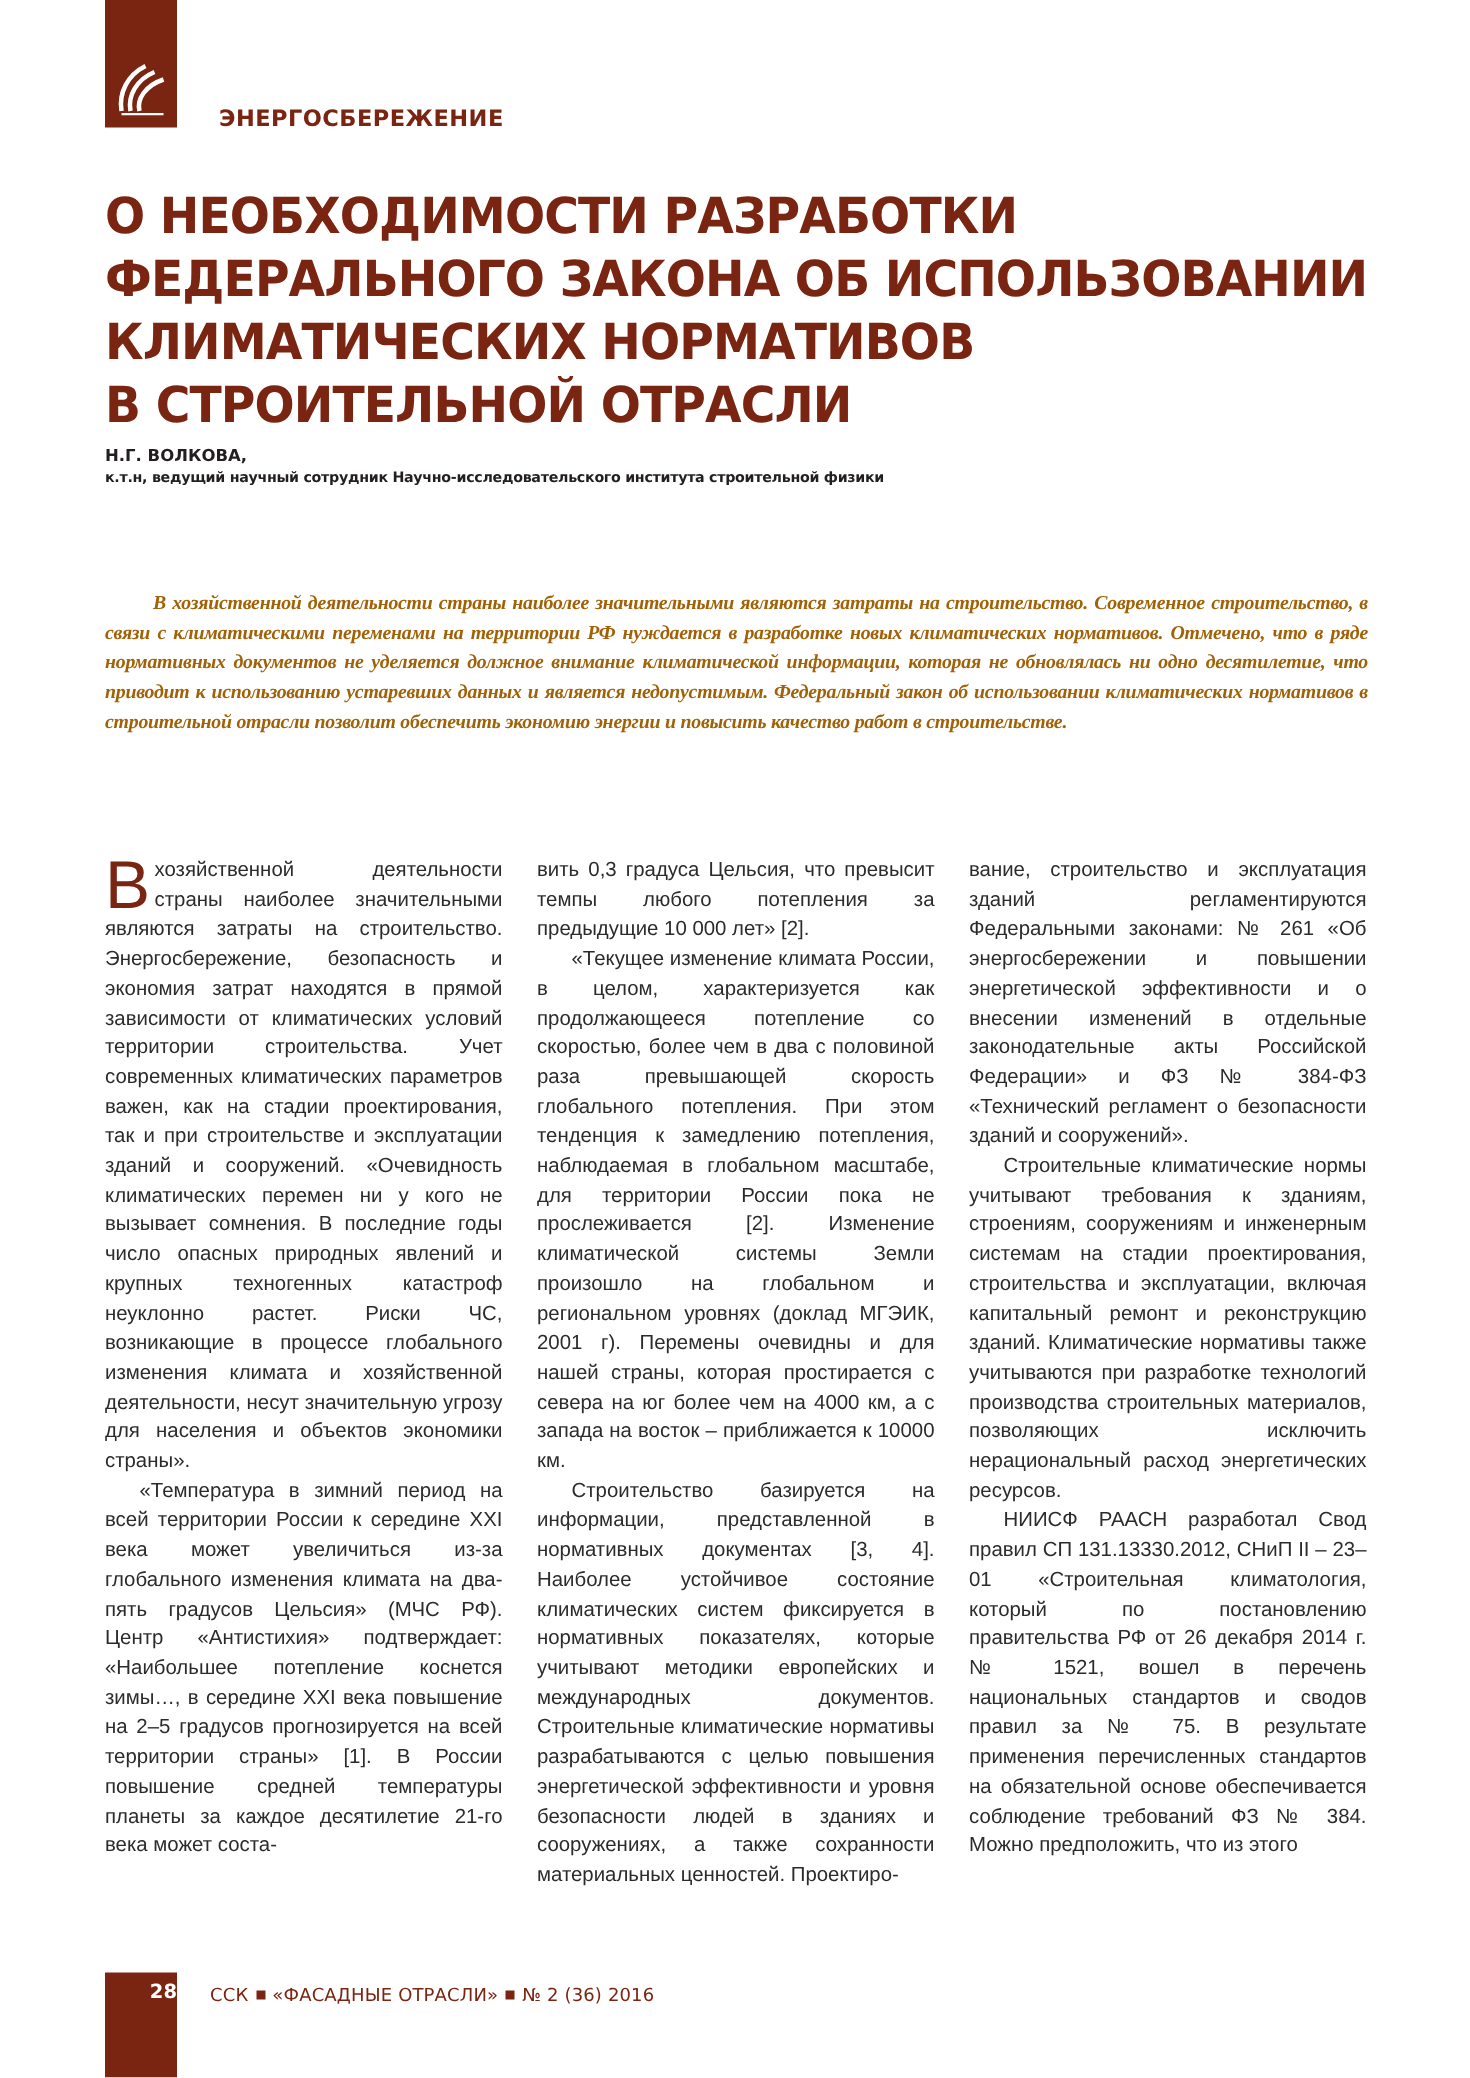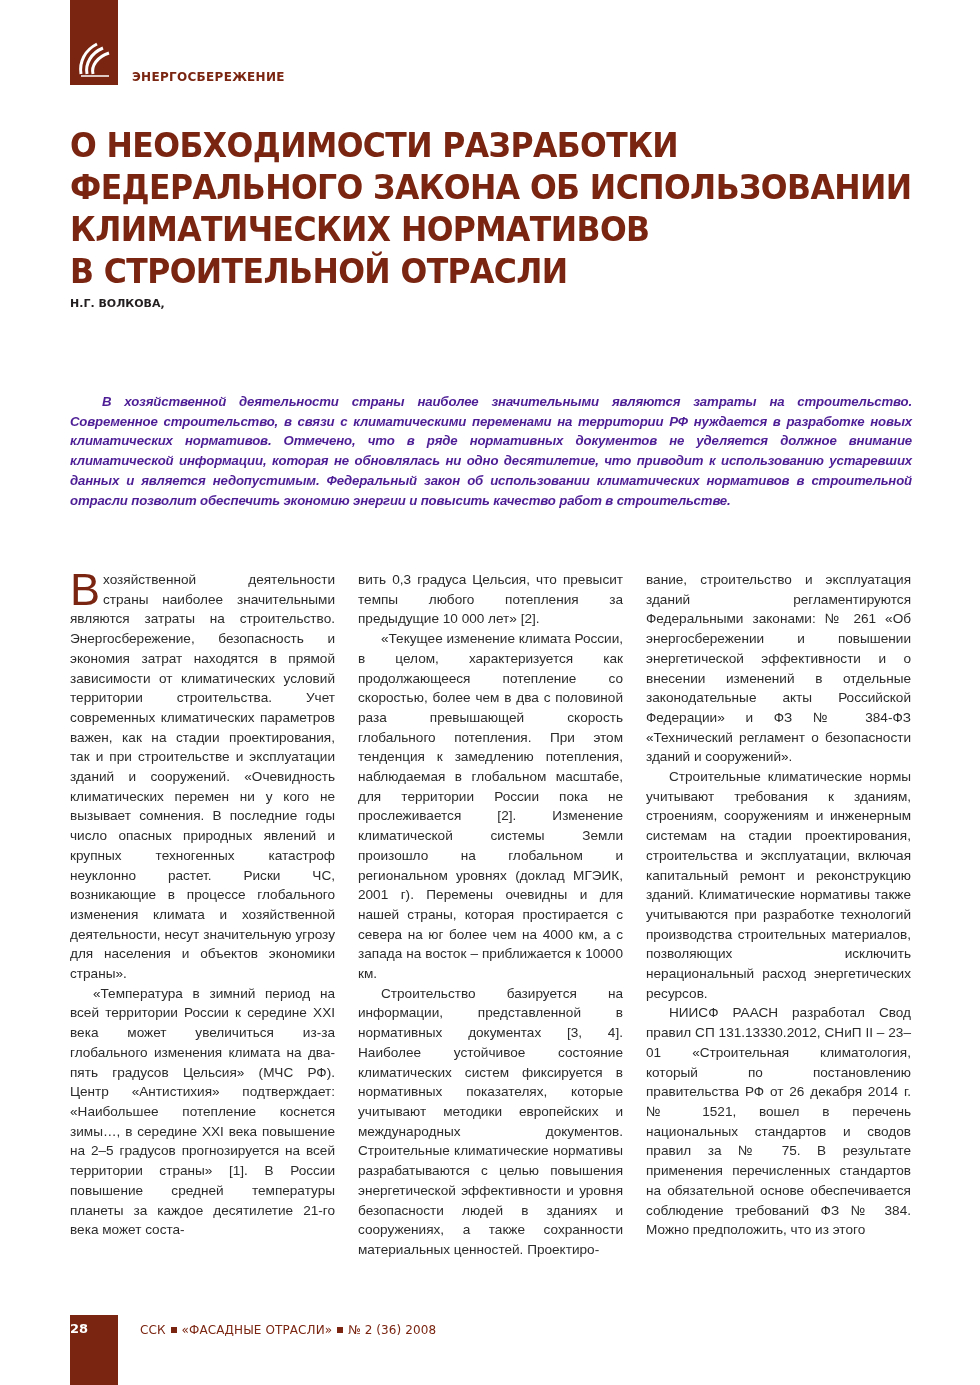--- a/index.html
+++ b/index.html
@@ -6,45 +6,45 @@
   html, body { width: 980px; height: 1385px; background: #ffffff; overflow: hidden; }
   body { position: relative; font-family: "Liberation Sans", sans-serif; color: #231f20; }
 
   .logo-block {
     position: absolute; left: 70px; top: 0; width: 48px; height: 85px;
     background: #7a2511;
   }
   .logo-block svg { position: absolute; left: 7px; top: 38px; }
 
   .section-label {
-    position: absolute; left: 132px; top: 70px;
+    position: absolute; left: 146px; top: 70px;
     font-family: "DejaVu Sans", sans-serif; font-weight: bold;
-    font-size: 12px; letter-spacing: 0.3px; color: #7a2511;
+    font-size: 15px; letter-spacing: 0.3px; color: #7a2511;
   }
 
   .title {
     position: absolute; left: 70px; top: 124px; width: 860px;
     font-family: "DejaVu Sans", sans-serif; font-weight: bold;
     font-size: 31.5px; line-height: 40px; color: #7a2511;
     letter-spacing: -0.6px; transform: scaleY(1.05); transform-origin: top left;
   }
   .title div { white-space: nowrap; }
 
   .author {
     position: absolute; left: 70px; top: 296px; width: 600px;
     font-family: "DejaVu Sans", sans-serif; font-weight: bold; color: #231f20;
   }
   .author .name { font-size: 11px; line-height: 15px; }
   .author .aff { font-size: 9.5px; line-height: 15px; letter-spacing: -0.2px; }
 
   .abstract {
     position: absolute; left: 70px; top: 392px; width: 842px;
-    font-family: Liberation Sans, sans-serif; font-style: italic; font-weight: bold;
+    font-family: Liberation Serif, serif; font-style: italic; font-weight: bold;
     font-size: 13.2px; line-height: 19.7px; text-align: justify;
-    text-indent: 32px; color: #4c1d95; letter-spacing: -0.15px;
+    text-indent: 32px; color: #a16207; letter-spacing: -0.15px;
   }
 
   .columns {
     position: absolute; left: 70px; top: 570px; width: 842px;
     display: flex; gap: 23px;
   }
   .col {
     width: 265px; font-family: "Liberation Sans", sans-serif;
     font-size: 13.6px; line-height: 19.7px; text-align: justify;
     color: #2b2b2b; hyphens: manual;
@@ -55,21 +55,21 @@
   .dropcap {
     float: left; font-size: 45px; line-height: 36px; color: #7a2511;
     margin: 2px 3px 0 0; font-family: "Liberation Sans", sans-serif;
   }
 
   .footer-block {
     position: absolute; left: 70px; top: 1315px; width: 48px; height: 70px;
     background: #7a2511;
   }
   .page-number {
-    position: absolute; left: 0; top: 6px; width: 48px; text-align: left;
+    position: absolute; left: 0; top: 6px; width: 48px; text-align: right;
     font-family: "DejaVu Sans", sans-serif; font-weight: bold; font-size: 13px; color: #ffffff;
   }
   .footer-text {
     position: absolute; left: 140px; top: 1323px;
     font-family: "DejaVu Sans", sans-serif; font-size: 12px; color: #7a2511;
     display: flex; align-items: center; gap: 5px; letter-spacing: 0.1px;
   }
   .sq { display: inline-block; width: 6px; height: 6px; background: #7a2511; }
 </style>
 </head>
@@ -88,20 +88,21 @@
 
 <h1 class="title">
   <div>О НЕОБХОДИМОСТИ РАЗРАБОТКИ</div>
   <div>ФЕДЕРАЛЬНОГО ЗАКОНА ОБ ИСПОЛЬЗОВАНИИ</div>
   <div>КЛИМАТИЧЕСКИХ НОРМАТИВОВ</div>
   <div>В СТРОИТЕЛЬНОЙ ОТРАСЛИ</div>
 </h1>
 
 <div class="author">
   <div class="name">Н.Г. ВОЛКОВА,</div>
+  <div class="aff">к.т.н, ведущий научный сотрудник Научно-исследовательского института строительной физики</div>
 </div>
 
 <p class="abstract">В хозяйственной деятельности страны наиболее значительными являются затраты на строительство. Современное строительство, в связи с климатическими переменами на территории РФ нуждается в разработке новых климатических нормативов. Отмечено, что в ряде нормативных документов не уделяется должное внимание климатической информации, которая не обновлялась ни одно десятилетие, что приводит к использованию устаревших данных и является недопустимым. Федеральный закон об использовании климатических нормативов в строительной отрасли позволит обеспечить экономию энергии и повысить качество работ в строительстве.</p>
 
 <div class="columns">
   <div class="col">
     <p class="first"><span class="dropcap">В</span><span> хозяйственной деятельности страны наиболее значительными являются затраты на строительство. Энергосбережение, безопасность и экономия затрат находятся в прямой зависимости от климатических условий территории строительства. Учет современных климатических параметров важен, как на стадии проектирования, так и при строительстве и эксплуатации зданий и сооружений. «Очевидность климатических перемен ни у кого не вызывает сомнения. В последние годы число опасных природных явлений и крупных техногенных катастроф неуклонно растет. Риски ЧС, возникающие в процессе глобального изменения климата и хозяйственной деятельности, несут значительную угрозу для населения и объектов экономики страны».</span></p>
     <p>«Температура в зимний период на всей территории России к середине XXI века может увеличиться из-за глобального изменения климата на два-пять градусов Цельсия» (МЧС РФ). Центр «Антистихия» подтверждает: «Наибольшее потепление коснется зимы…, в середине XXI века повышение на 2–5 градусов прогнозируется на всей территории страны» [1]. В России повышение средней температуры планеты за каждое десятилетие 21-го века может соста-</p>
   </div>
   <div class="col">
@@ -117,14 +118,14 @@
 </div>
 
 <div class="footer-block">
   <div class="page-number">28</div>
 </div>
 <div class="footer-text">
   <span>ССК</span>
   <span class="sq"></span>
   <span>«ФАСАДНЫЕ ОТРАСЛИ»</span>
   <span class="sq"></span>
-  <span>№ 2 (36) 2008</span>
+  <span>№ 2 (36) 2016</span>
 </div>
 
 </body></html>

